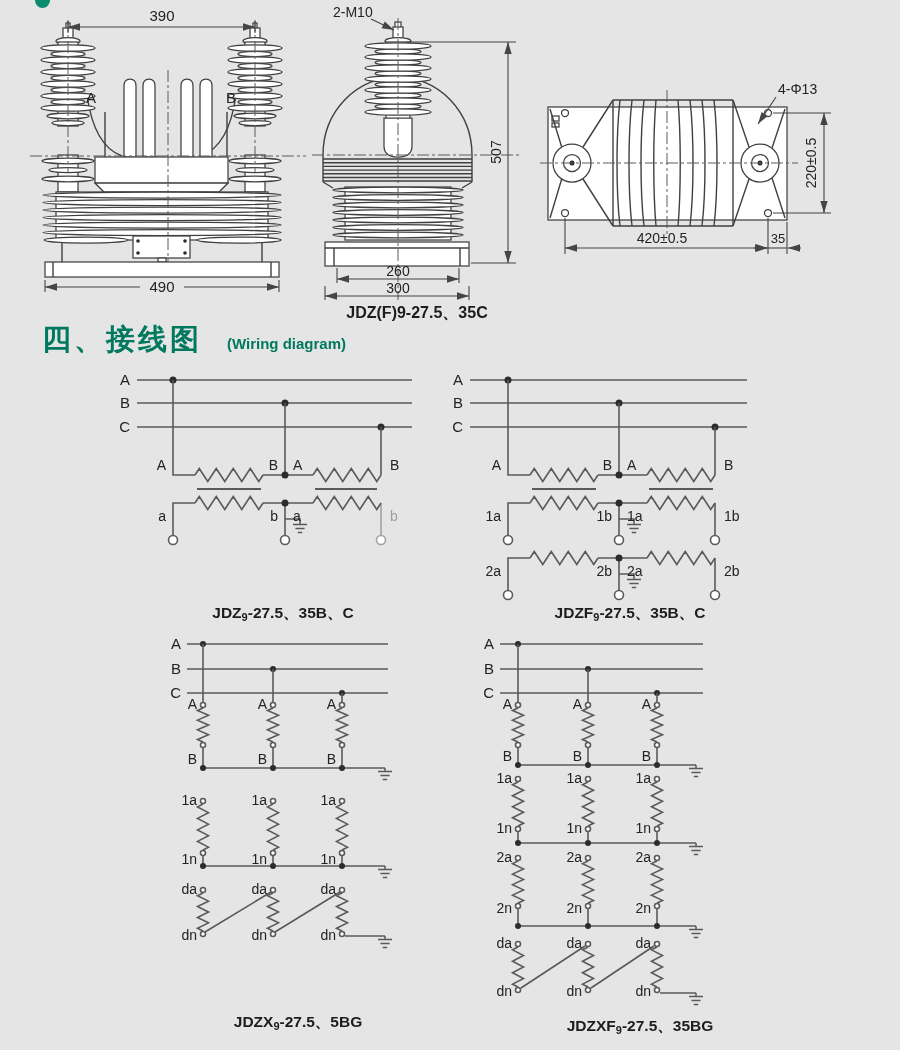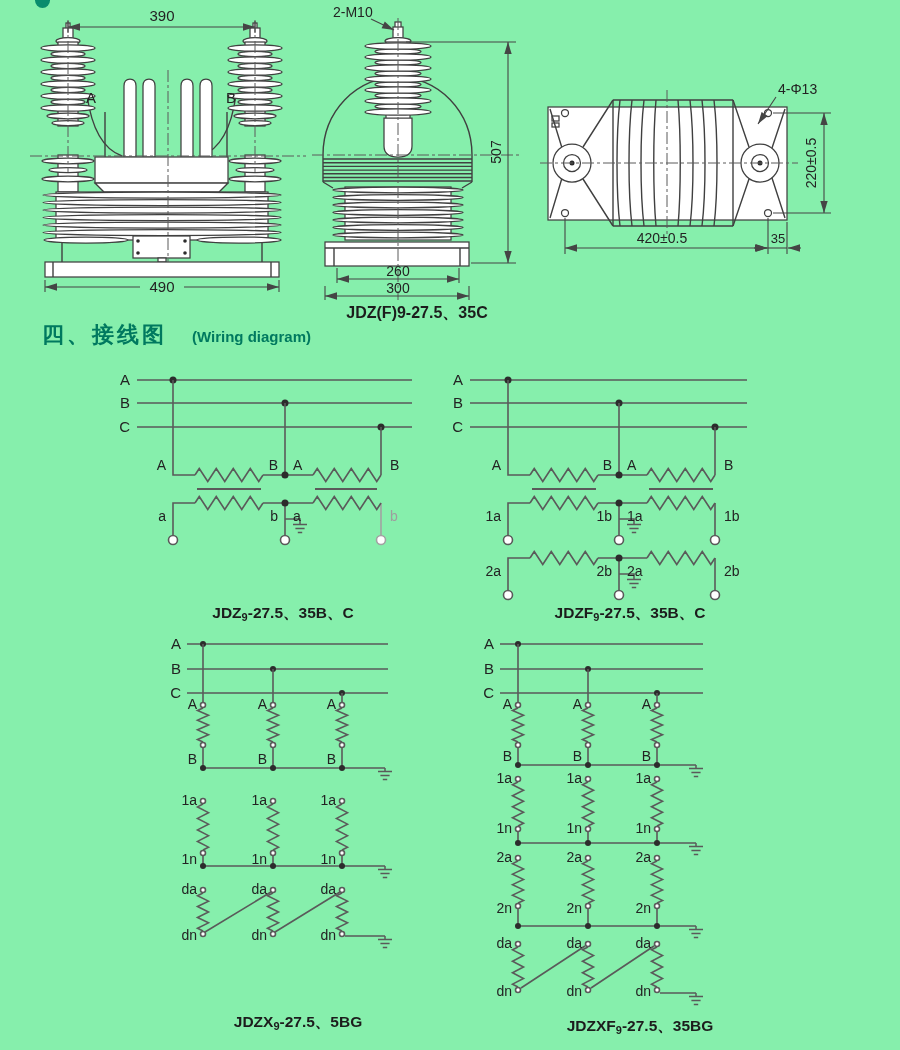--- a/index.html
+++ b/index.html
@@ -1,35 +1,35 @@
 <!DOCTYPE html>
 <html><head>
 <meta charset="utf-8">
 <style>
   html,body{margin:0;padding:0;background:#fff;}
-  .page{position:relative;width:900px;height:1050px;background:#86efac;overflow:hidden;
+  .page{position:relative;width:900px;height:1050px;background:#e5e5e5;overflow:hidden;
         font-family:"Liberation Sans",sans-serif;}
   .page svg{position:absolute;overflow:visible;}
   svg text{font-family:"Liberation Sans",sans-serif;fill:#232323;}
   .t13{font-size:13px}.t14{font-size:14px}.t15{font-size:15px}
   .cap{font-size:15.5px;font-weight:bold;fill:#1c1c1c}
   .capm{font-size:16px;font-weight:bold;fill:#1c1c1c}
   .gray{fill:#9e9e9e}
   .ln{stroke:#404040;stroke-width:1.4;fill:none}
   .fin{fill:#fff;stroke:#404040;stroke-width:1.25}
   .cl{stroke:#5a5a5a;stroke-width:1;stroke-dasharray:12 3 3 3;fill:none}
   .dim{stroke:#454545;stroke-width:1.1;fill:none}
   .w{stroke:#5a5a5a;stroke-width:1.6;fill:none}
   .wg{stroke:#a2a2a2;stroke-width:1.6;fill:none}
   .dot{fill:#2c2c2c}
   .term{fill:#fff;stroke:#5a5a5a;stroke-width:1.6}
   .termg{fill:#fff;stroke:#a2a2a2;stroke-width:1.6}
   .core{stroke:#5a5a5a;stroke-width:2.2;fill:none}
   .sec-header{position:absolute;left:42px;top:320px;display:flex;align-items:baseline;color:#00795f;}
-  .sec-header .zh{font-size:22px;font-weight:bold;letter-spacing:3px;}
+  .sec-header .zh{font-size:29px;font-weight:bold;letter-spacing:3px;}
   .sec-header .en{font-size:15px;margin-left:25px;font-weight:bold;}
   .bullet{position:absolute;left:35px;top:-7px;width:15px;height:15px;border-radius:50%;background:#0a8c6d;}
 </style>
 </head>
 <body>
 
 <div class="page">
 
   <div class="bullet"></div>
 

